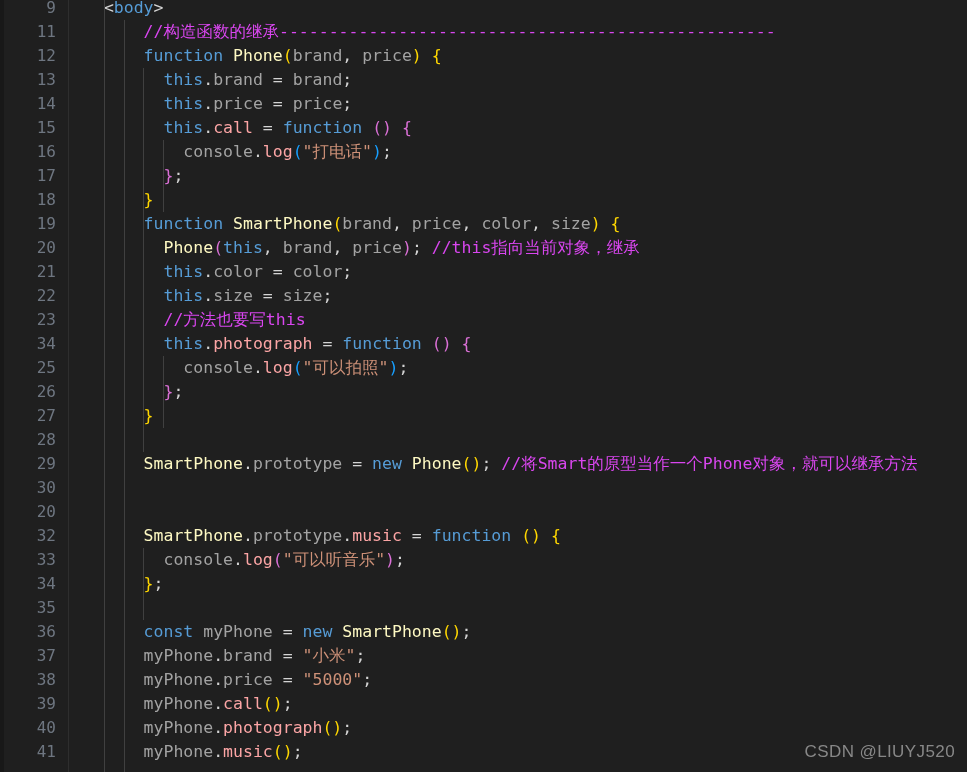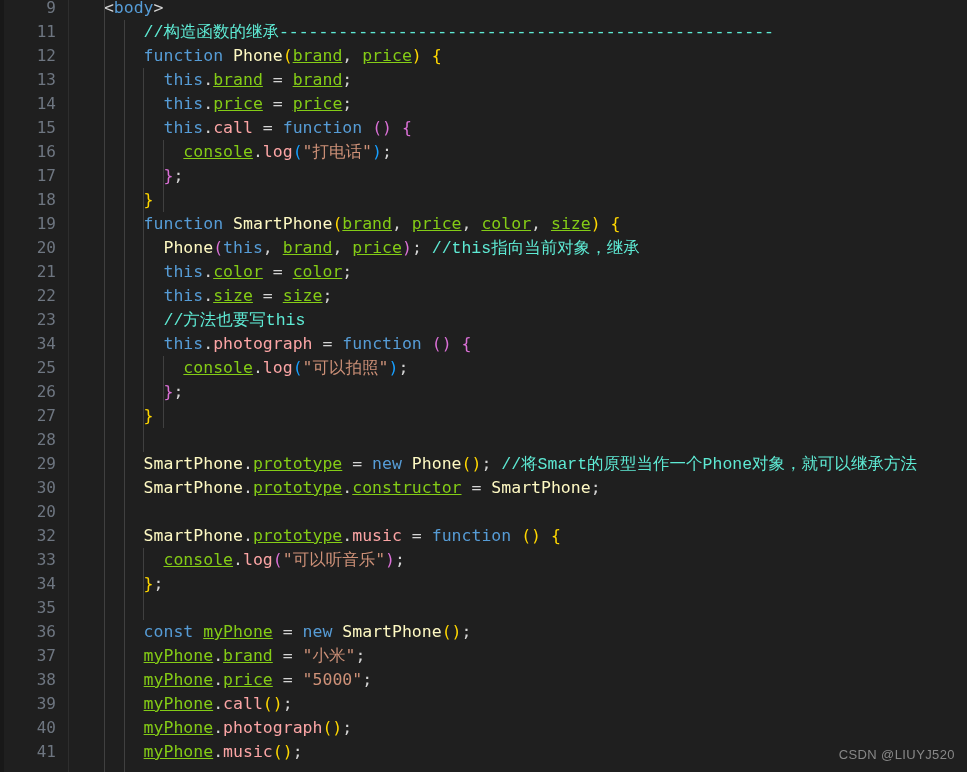--- a/index.html
+++ b/index.html
@@ -78,38 +78,38 @@
     position: absolute;
     left: 84px;
     top: 0;
     white-space: pre;
     letter-spacing: 0px;
   }
 
   
   .t-kw    { color: #569cd6; }
   .t-type  { color: #fef9c3; }  
-  .t-var   { color: #84cc16; text-decoration: underline; }  
+  .t-var   { color: #a3a3a3; }  
   .t-fn    { color: #fca5a5; }  
   .t-str   { color: #ce9178; }
-  .t-cmt   { color: #5eead4; font-family: Liberation Mono, monospace; }  
+  .t-cmt   { color: #d946ef; }  
   .t-op    { color: #d4d4d4; }  
   .t-tag   { color: #569cd6; }  
   .t-brk   { color: #d4d4d4; }
   .t-p1    { color: #ffd700; }  
   .t-p2    { color: #da70d6; }  
   .t-p3    { color: #179fff; }  
   .t-punc  { color: #808080; }
 
   .watermark {
     position: absolute;
     right: 12px;
     bottom: 10px;
     color: #9a9a9a;
-    font-size: 13px;
+    font-size: 17px;
     font-family: "Liberation Sans", sans-serif;
     letter-spacing: 0.4px;
     opacity: 0.85;
     pointer-events: none;
   }
 </style>
 </head>
 <body>
 
 <div id="editor">
@@ -132,21 +132,21 @@
       <div class="row"><span class="lineno">20</span><span class="code"><span class="t-punc">        </span><span class="t-type">Phone</span><span class="t-p2">(</span><span class="t-kw">this</span><span class="t-op">, </span><span class="t-var">brand</span><span class="t-op">, </span><span class="t-var">price</span><span class="t-p2">)</span><span class="t-op">; </span><span class="t-cmt">//this指向当前对象，继承</span></span></div>
       <div class="row"><span class="lineno">21</span><span class="code"><span class="t-punc">        </span><span class="t-kw">this</span><span class="t-op">.</span><span class="t-var">color</span><span class="t-op"> = </span><span class="t-var">color</span><span class="t-op">;</span></span></div>
       <div class="row"><span class="lineno">22</span><span class="code"><span class="t-punc">        </span><span class="t-kw">this</span><span class="t-op">.</span><span class="t-var">size</span><span class="t-op"> = </span><span class="t-var">size</span><span class="t-op">;</span></span></div>
       <div class="row"><span class="lineno">23</span><span class="code"><span class="t-punc">        </span><span class="t-cmt">//方法也要写this</span></span></div>
       <div class="row"><span class="lineno">34</span><span class="code"><span class="t-punc">        </span><span class="t-kw">this</span><span class="t-op">.</span><span class="t-fn">photograph</span><span class="t-op"> = </span><span class="t-kw">function</span><span class="t-op"> </span><span class="t-p2">()</span><span class="t-op"> </span><span class="t-p2">{</span></span></div>
       <div class="row"><span class="lineno">25</span><span class="code"><span class="t-punc">          </span><span class="t-var">console</span><span class="t-op">.</span><span class="t-fn">log</span><span class="t-p3">(</span><span class="t-str">"可以拍照"</span><span class="t-p3">)</span><span class="t-op">;</span></span></div>
       <div class="row"><span class="lineno">26</span><span class="code"><span class="t-punc">        </span><span class="t-p2">}</span><span class="t-op">;</span></span></div>
       <div class="row"><span class="lineno">27</span><span class="code"><span class="t-punc">      </span><span class="t-p1">}</span></span></div>
       <div class="row"><span class="lineno">28</span><span class="code"></span></div>
       <div class="row"><span class="lineno">29</span><span class="code"><span class="t-punc">      </span><span class="t-type">SmartPhone</span><span class="t-op">.</span><span class="t-var">prototype</span><span class="t-op"> = </span><span class="t-kw">new</span><span class="t-op"> </span><span class="t-type">Phone</span><span class="t-p1">()</span><span class="t-op">; </span><span class="t-cmt">//将Smart的原型当作一个Phone对象，就可以继承方法</span></span></div>
-      <div class="row"><span class="lineno">30</span><span class="code"><span class="t-punc">      </span><span class="t-type">SmartPhone</span><span class="t-op">.</span><span class="t-var">prototype</span><span class="t-op">.</span><span class="t-var">constructor</span><span class="t-op"> = </span><span class="t-type">SmartPhone</span><span class="t-op">;</span></span></div>
+      <div class="row"><span class="lineno">30</span></div>
       <div class="row"><span class="lineno">20</span><span class="code"></span></div>
       <div class="row"><span class="lineno">32</span><span class="code"><span class="t-punc">      </span><span class="t-type">SmartPhone</span><span class="t-op">.</span><span class="t-var">prototype</span><span class="t-op">.</span><span class="t-fn">music</span><span class="t-op"> = </span><span class="t-kw">function</span><span class="t-op"> </span><span class="t-p1">()</span><span class="t-op"> </span><span class="t-p1">{</span></span></div>
       <div class="row"><span class="lineno">33</span><span class="code"><span class="t-punc">        </span><span class="t-var">console</span><span class="t-op">.</span><span class="t-fn">log</span><span class="t-p2">(</span><span class="t-str">"可以听音乐"</span><span class="t-p2">)</span><span class="t-op">;</span></span></div>
       <div class="row"><span class="lineno">34</span><span class="code"><span class="t-punc">      </span><span class="t-p1">}</span><span class="t-op">;</span></span></div>
       <div class="row"><span class="lineno">35</span><span class="code"></span></div>
       <div class="row"><span class="lineno">36</span><span class="code"><span class="t-punc">      </span><span class="t-kw">const</span><span class="t-op"> </span><span class="t-var">myPhone</span><span class="t-op"> = </span><span class="t-kw">new</span><span class="t-op"> </span><span class="t-type">SmartPhone</span><span class="t-p1">()</span><span class="t-op">;</span></span></div>
       <div class="row"><span class="lineno">37</span><span class="code"><span class="t-punc">      </span><span class="t-var">myPhone</span><span class="t-op">.</span><span class="t-var">brand</span><span class="t-op"> = </span><span class="t-str">"小米"</span><span class="t-op">;</span></span></div>
       <div class="row"><span class="lineno">38</span><span class="code"><span class="t-punc">      </span><span class="t-var">myPhone</span><span class="t-op">.</span><span class="t-var">price</span><span class="t-op"> = </span><span class="t-str">"5000"</span><span class="t-op">;</span></span></div>
       <div class="row"><span class="lineno">39</span><span class="code"><span class="t-punc">      </span><span class="t-var">myPhone</span><span class="t-op">.</span><span class="t-fn">call</span><span class="t-p1">()</span><span class="t-op">;</span></span></div>
       <div class="row"><span class="lineno">40</span><span class="code"><span class="t-punc">      </span><span class="t-var">myPhone</span><span class="t-op">.</span><span class="t-fn">photograph</span><span class="t-p1">()</span><span class="t-op">;</span></span></div>

